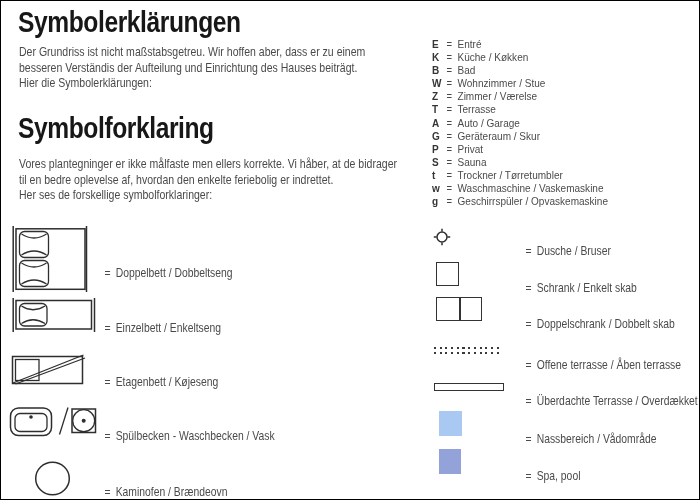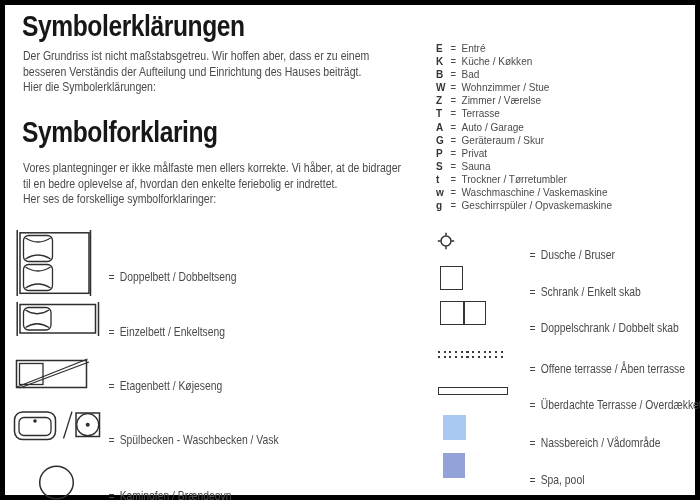--- a/index.html
+++ b/index.html
@@ -6,21 +6,21 @@
   html, body { background: #ffffff; }
   body {
     width: 700px; height: 500px;
     position: relative;
     font-family: "Liberation Sans", "DejaVu Sans", sans-serif;
     color: #4a4a4a;
     overflow: hidden;
   }
   .canvas {
     position: absolute; inset: 0;
-    border: 5px solid #000000;
+    border: 1px solid #000000;
     background: #fff;
   }
   .h-title {
     position: absolute;
     font-size: 30px; font-weight: bold; color: #171717;
     letter-spacing: -0.5px;
     transform: scaleX(0.82); transform-origin: 0 50%;
     white-space: pre;
   }
   .para {

